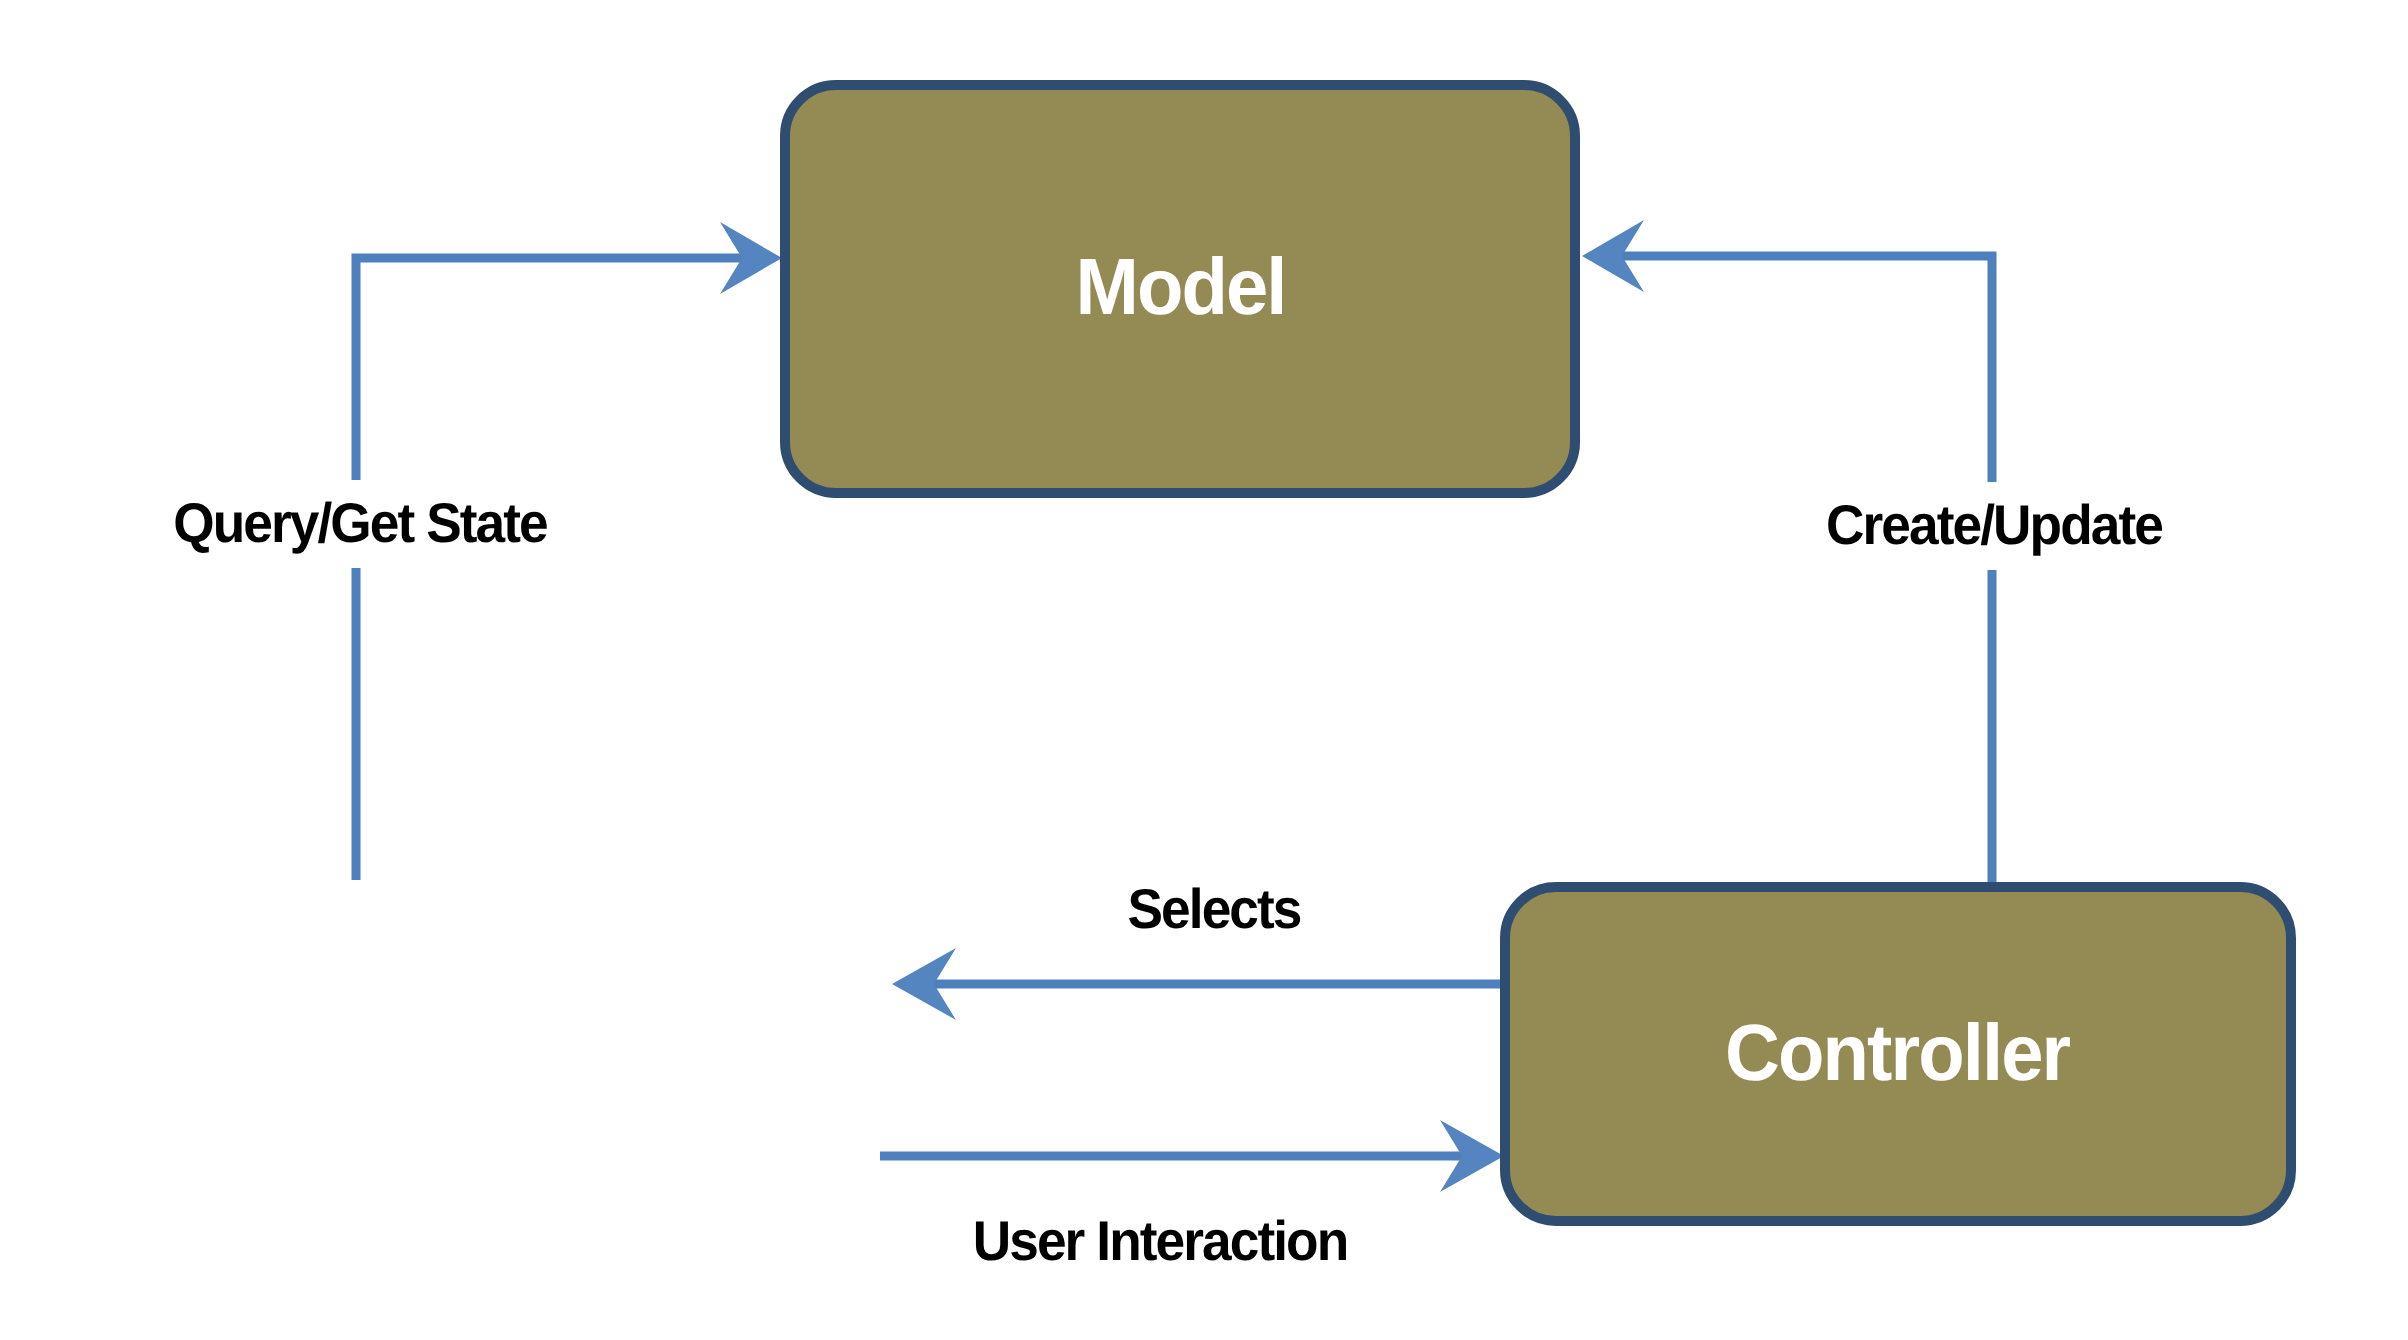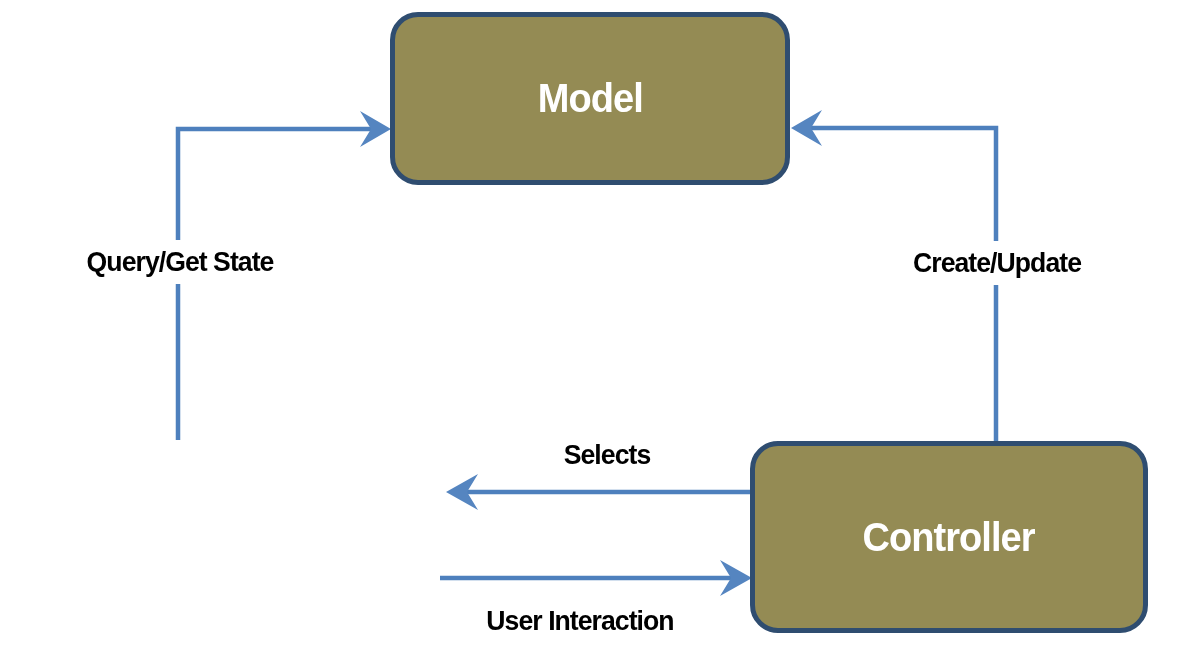--- a/index.html
+++ b/index.html
@@ -42,23 +42,23 @@
     justify-content: center;
     box-sizing: border-box;
   }
   .node span {
     color: var(--node_text, #ffffff);
     font-size: 40px;
     font-weight: bold;
     letter-spacing: -1px;
     transform: scaleX(0.95);
   }
-  .node-model      { left: 390px; top: 12px;  width: 400px; height: 173px; }
+  .node-model      { left: 390px; top: 40px;  width: 400px; height: 209px; }
   .node-view       { left: 60px;  top: 440px; width: 380px; height: 173px; }
-  .node-controller { left: 750px; top: 441px; width: 398px; height: 192px; }
+  .node-controller { left: 750px; top: 441px; width: 398px; height: 172px; }
 
   .edge-label {
     position: absolute;
     z-index: 3;
     transform: translate(-50%, -50%) scaleX(0.95);
     color: var(--label_text, #000000);
     background: var(--background, #ffffff);
     font-size: 28px;
     font-weight: bold;
     letter-spacing: -1px;

